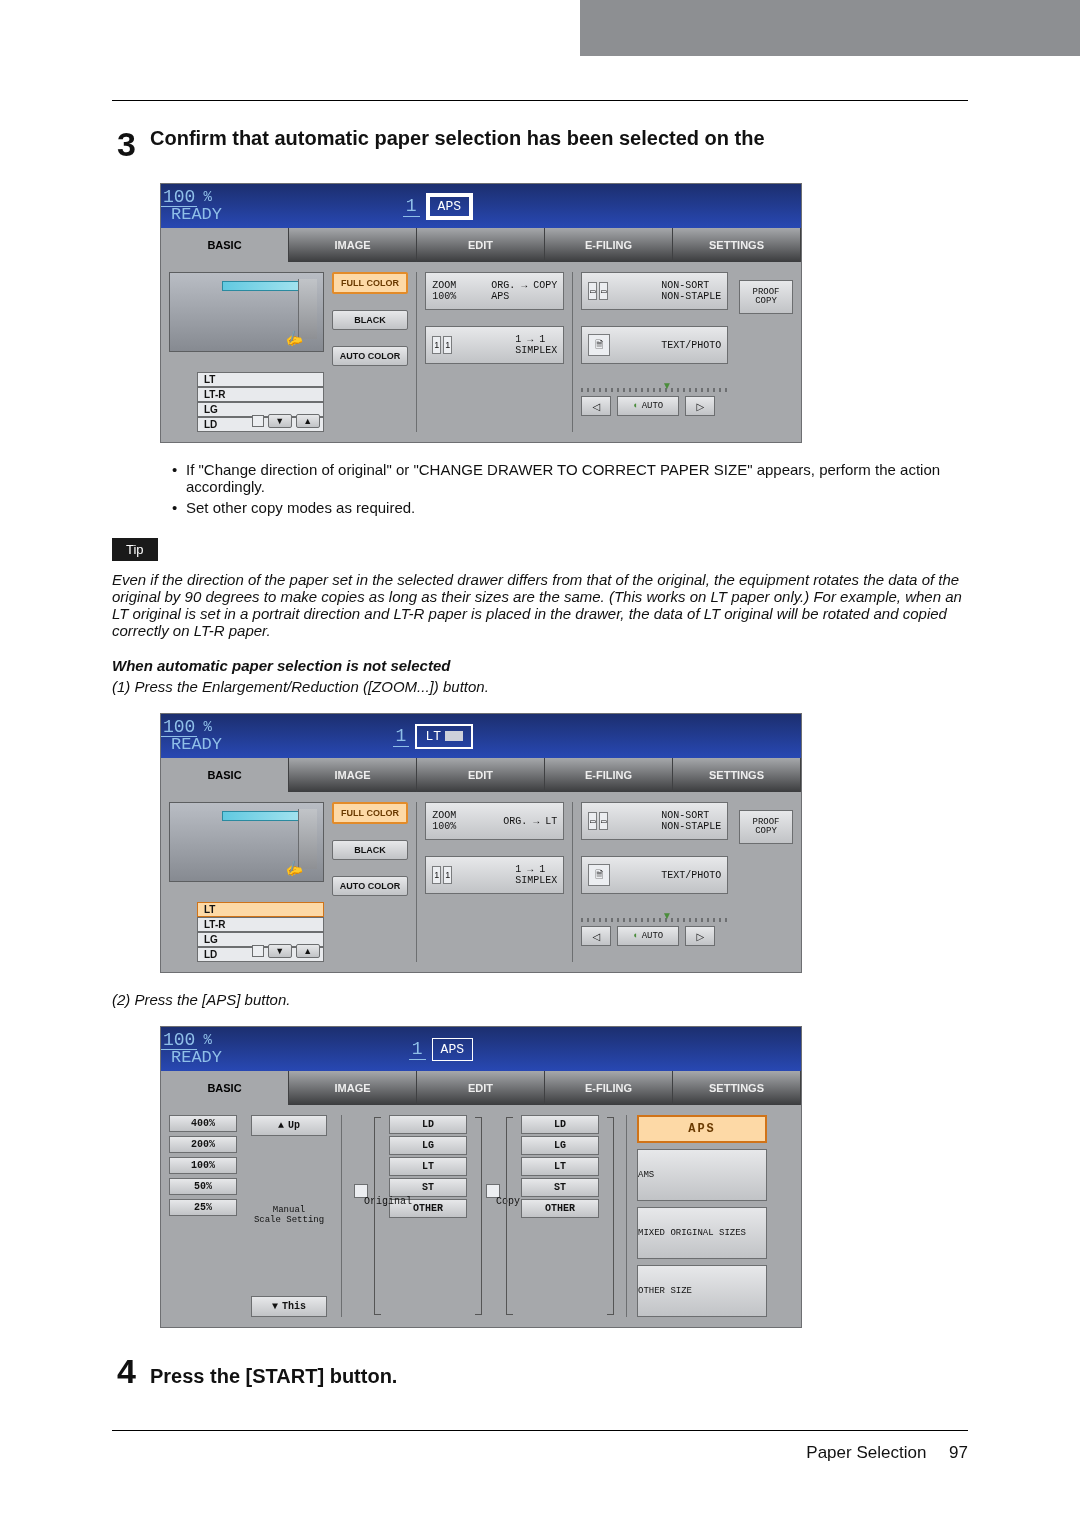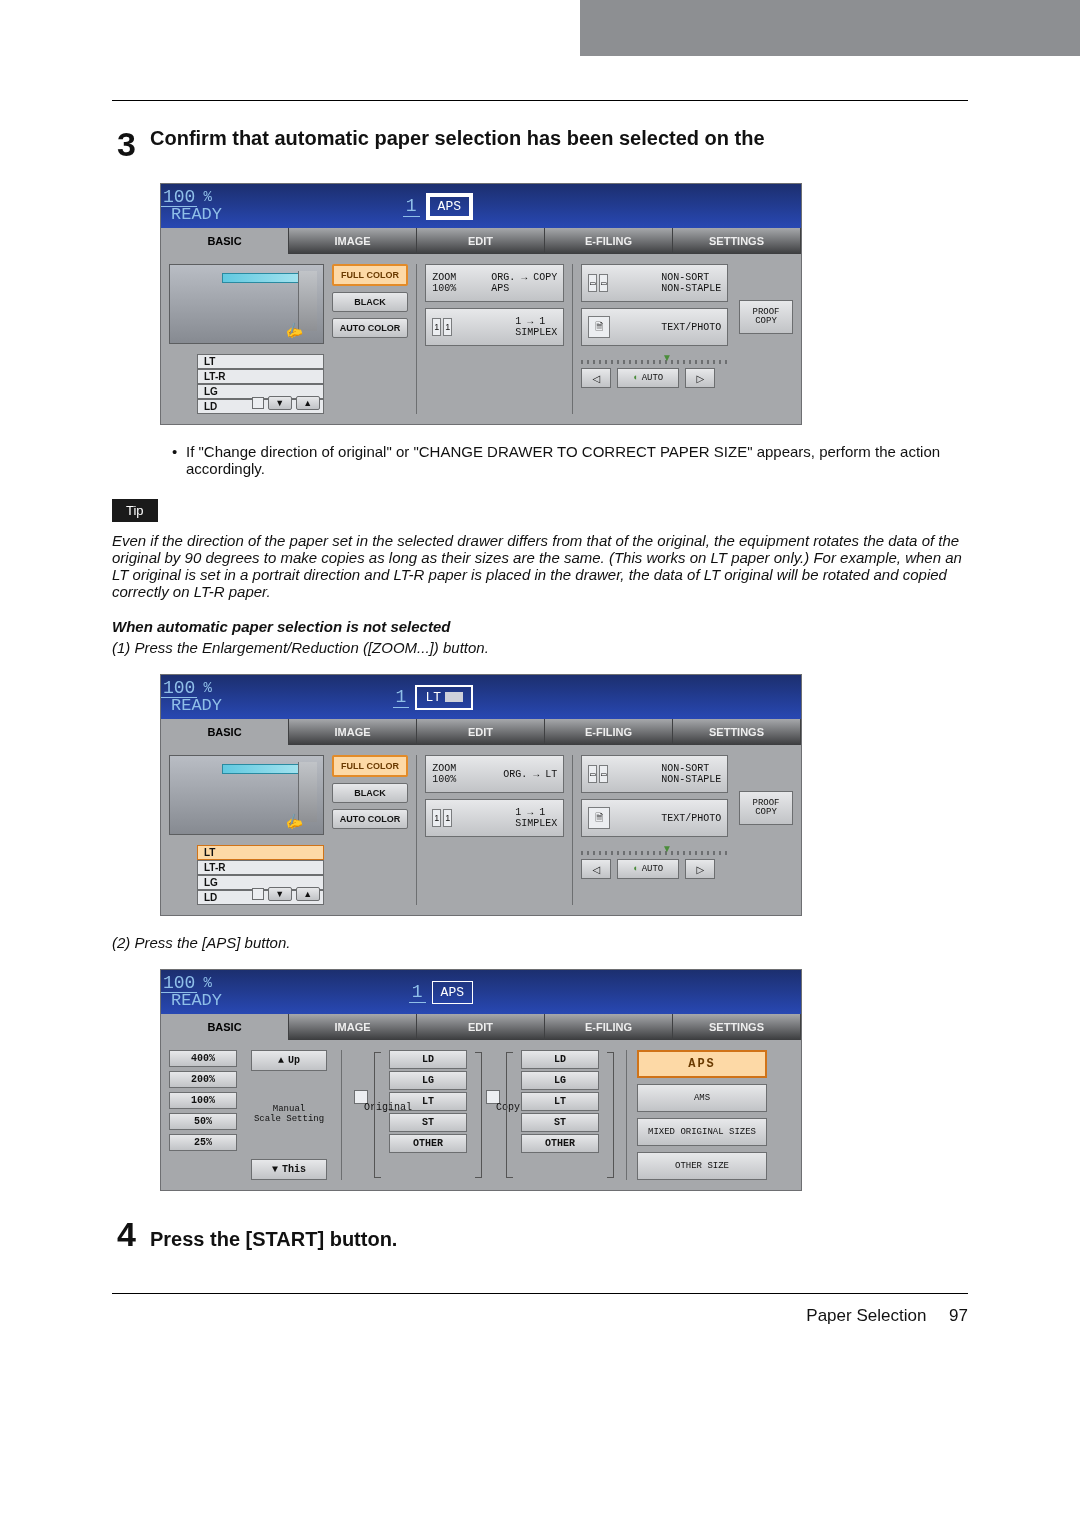--- a/index.html
+++ b/index.html
@@ -29,26 +29,26 @@
   .figure{width:640px;margin:10px 0 18px 48px;border:1px solid #6e6f72;}
   .fig-blue{background:linear-gradient(#1c2f6f,#2848b3);height:44px;display:flex;align-items:center;color:#fff;font-family:"Courier New",monospace;font-size:16px;}
   .zoom-num{color:var(--ready);border-bottom:1px solid var(--ready);padding:0 2px;font-size:18px;line-height:1;}
   .zoom-pct{color:var(--ready);font-size:14px;margin-left:6px;position:relative;top:-2px;}
   .ready-text{color:var(--ready);font-size:17px;margin-left:10px;margin-top:-2px;}
   .copies-box{margin-left:auto;margin-right:8px;display:flex;align-items:center;gap:6px;}
   .copies-num{color:var(--ready);font-size:18px;border-bottom:1px solid var(--ready);padding:0 3px;}
   .paper-pill{display:flex;align-items:center;gap:4px;border:2px solid #fff;padding:3px 8px;color:#fff;font-size:13px;}
   .paper-pill.boxed{border:4px solid #fff;padding:2px 8px;}
   .tiny-tray{width:18px;height:10px;background:#ced1da;display:inline-block;}
-  .tabs{display:flex;background:var(--panel-dark);height:26px;}
+  .tabs{display:flex;background:var(--panel-dark);height:34px;}
   .tab{flex:1;border-right:1px solid #3f4042;display:flex;align-items:center;justify-content:center;font-size:11px;font-weight:700;}
   .tab.active{background:var(--panel-gray);color:#000;}
   .tab.inactive{background:linear-gradient(var(--panel-gray),#3b3c3e);color:#eee;}
   .panel{background:var(--panel-gray);padding:10px 8px;display:flex;gap:8px;}
-  .col{display:flex;flex-direction:column;gap:6px;}
+  .col{display:flex;flex-direction:column;gap:16px;}
   .col.machine{width:158px;background:var(--panel-gray);align-items:stretch;position:relative;}
   .printer{height:78px;background:linear-gradient(#b9bdc4,#868a91);border:1px solid #5c5e60;position:relative;margin-bottom:4px;}
   .printer .glass{position:absolute;top:8px;left:52px;width:78px;height:8px;background:linear-gradient(90deg,#61c9e0,#a4e3ef);border:1px solid #2a8aa0;}
   .printer .side{position:absolute;top:6px;right:6px;width:18px;height:60px;background:linear-gradient(#c1c4c8,#8e9094);border-left:1px solid #6a6c6f;}
   .printer .hand{position:absolute;bottom:6px;right:22px;width:16px;height:14px;font-size:14px;color:var(--green);transform:rotate(-20deg);}
   .drawer-list{display:flex;flex-direction:column;gap:0;margin-left:28px;}
   .drawer{font-size:10px;font-weight:700;background:var(--panel-light);border:1px solid #6c6e70;padding:1px 6px;}
   .drawer.sel{background:var(--orange-bg);border-color:var(--orange-border);}
   .color-col{width:78px;}
   .tiny-btn{font-size:9px;font-weight:700;background:linear-gradient(var(--btn-g1),var(--btn-g2));border:1px solid #6c6e70;padding:4px 2px;text-align:center;border-radius:2px;}
@@ -61,21 +61,21 @@
   .mini-ic.duo{display:inline-flex;gap:2px;border:none;background:none;}
   .mini-ic.duo>span{border:1px solid #7a7c7e;background:#eceef1;width:16px;height:16px;display:flex;align-items:center;justify-content:center;font-size:9px;}
   .right-col{width:150px;}
   .right-col .chip{background:linear-gradient(var(--btn-g1),var(--btn-g2));border:1px solid #6c6e70;padding:4px 6px;font-size:9px;display:flex;align-items:center;gap:6px;height:28px;font-family:"Courier New",monospace;}
   .slider-area{margin-top:8px;}
   .slider-track{height:4px;background:repeating-linear-gradient(90deg,#6d6f71 0 2px,transparent 2px 6px);position:relative;}
   .slider-marker{position:absolute;top:-8px;left:55%;font-size:10px;color:var(--green);}
   .slider-btns{display:flex;align-items:center;gap:6px;margin-top:4px;}
   .slider-btn{width:28px;height:18px;background:linear-gradient(var(--btn-g1),var(--btn-g2));border:1px solid #6c6e70;font-size:10px;display:flex;align-items:center;justify-content:center;}
   .auto-pill{width:60px;height:18px;background:linear-gradient(var(--btn-g1),var(--btn-g2));border:1px solid #6c6e70;font-size:9px;display:flex;align-items:center;justify-content:center;gap:3px;font-family:"Courier New",monospace;}
-  .proof{width:52px;height:32px;margin-top:36px;background:linear-gradient(var(--btn-g1),var(--btn-g2));border:1px solid #6c6e70;font-size:9px;display:flex;align-items:center;justify-content:center;font-family:"Courier New",monospace;line-height:1;text-align:center;}
+  .proof{width:52px;height:32px;margin-top:8px;background:linear-gradient(var(--btn-g1),var(--btn-g2));border:1px solid #6c6e70;font-size:9px;display:flex;align-items:center;justify-content:center;font-family:"Courier New",monospace;line-height:1;text-align:center;}
   
   .bullets{margin:0 0 22px 60px;padding:0;list-style:none;}
   .bullets li{position:relative;padding-left:14px;margin-bottom:4px;font-size:15px;}
   .bullets li::before{content:"•";position:absolute;left:0;}
   .tip{display:inline-block;background:#1a1a1a;color:#fff;padding:4px 14px;font-size:13px;margin-bottom:10px;}
   .body-p{font-size:15px;margin:0 0 18px 0;font-style:italic;}
   .sub-h{font-weight:700;margin-top:18px;}
   .step4{font-size:20px;font-weight:700;display:flex;gap:14px;align-items:baseline;margin-top:26px;margin-bottom:42px;}
   .step4 .step-num{font-size:34px;}
   .footer-rule{border:none;border-top:1px solid #000;margin:0 0 12px 0;}
@@ -92,21 +92,21 @@
   .scale-note{font-size:9px;text-align:center;line-height:1.1;font-family:"Courier New",monospace;}
   .size-group{display:flex;flex-direction:column;align-items:center;gap:2px;position:relative;width:92px;}
   .size-group .label{font-size:10px;position:absolute;left:-18px;top:40%;font-family:Liberation Mono, monospace;}
   .size-group .ic{position:absolute;left:-28px;top:calc(40% - 12px);width:12px;height:12px;border:1px solid #6c6e70;background:#eceef1;}
   .size-btn{width:76px;font-size:10px;font-weight:700;background:linear-gradient(var(--btn-g1),var(--btn-g2));border:1px solid #6c6e70;padding:3px 0;text-align:center;font-family:"Courier New",monospace;}
   .bracket{position:absolute;top:2px;bottom:2px;width:6px;border-left:1px solid #555;border-top:1px solid #555;border-bottom:1px solid #555;}
   .bracket.l{left:-8px;}
   .bracket.r{right:-8px;border-left:none;border-right:1px solid #555;}
   .right3{width:130px;display:flex;flex-direction:column;gap:6px;align-items:stretch;}
   .aps-btn{background:var(--orange-bg);border:2px solid var(--orange-border);color:#6a3a00;font-size:12px;font-weight:700;text-align:center;padding:5px 0;letter-spacing:2px;font-family:"Courier New",monospace;}
-  .thin-btn{background:linear-gradient(var(--btn-g1),var(--btn-g2));border:1px solid #6c6e70;font-size:9px;text-align:center;padding:8px 0;font-family:"Courier New",monospace;}
+  .thin-btn{background:linear-gradient(var(--btn-g1),var(--btn-g2));border:1px solid #6c6e70;font-size:9px;padding:20px 0;font-family:"Courier New",monospace;}
   .bottom-btns{display:flex;gap:10px;margin-top:8px;justify-content:flex-start;}
   .return-btn{background:linear-gradient(var(--btn-g1),var(--btn-g2));border:1px solid #6c6e70;font-size:10px;font-weight:700;text-align:center;padding:4px 0;width:88px;font-family:"Courier New",monospace;}
   .pz-btn{background:linear-gradient(var(--btn-g1),var(--btn-g2));border:1px solid #6c6e70;font-size:10px;font-weight:700;text-align:center;padding:4px 0;width:120px;margin-left:180px;font-family:"Courier New",monospace;}
 </style>
 </head>
 <body>
 
 <div class="page">
   <div class="grey-tab"></div>
 
@@ -217,20 +217,21 @@
               <span style="white-space:pre;">PROOF
 COPY</span>
             </div>
         </div>
       </div>
     </div>
 
     
     <ul class="bullets">
       <li>If "Change direction of original" or "CHANGE DRAWER TO CORRECT PAPER SIZE" appears, perform the action accordingly.</li>
+      <li>Set other copy modes as required.</li>
     </ul>
 
     <div class="tip">Tip</div>
     <p class="body-p">Even if the direction of the paper set in the selected drawer differs from that of the original, the equipment rotates the data of the original by 90 degrees to make copies as long as their sizes are the same. (This works on LT paper only.) For example, when an LT original is set in a portrait direction and LT-R paper is placed in the drawer, the data of LT original will be rotated and copied correctly on LT-R paper.</p>
 
     <p class="body-p sub-h">When automatic paper selection is not selected</p>
     <p class="body-p" style="margin-top:-14px;">(1) Press the Enlargement/Reduction ([ZOOM...]) button.</p>
 
     
     <div class="figure">

